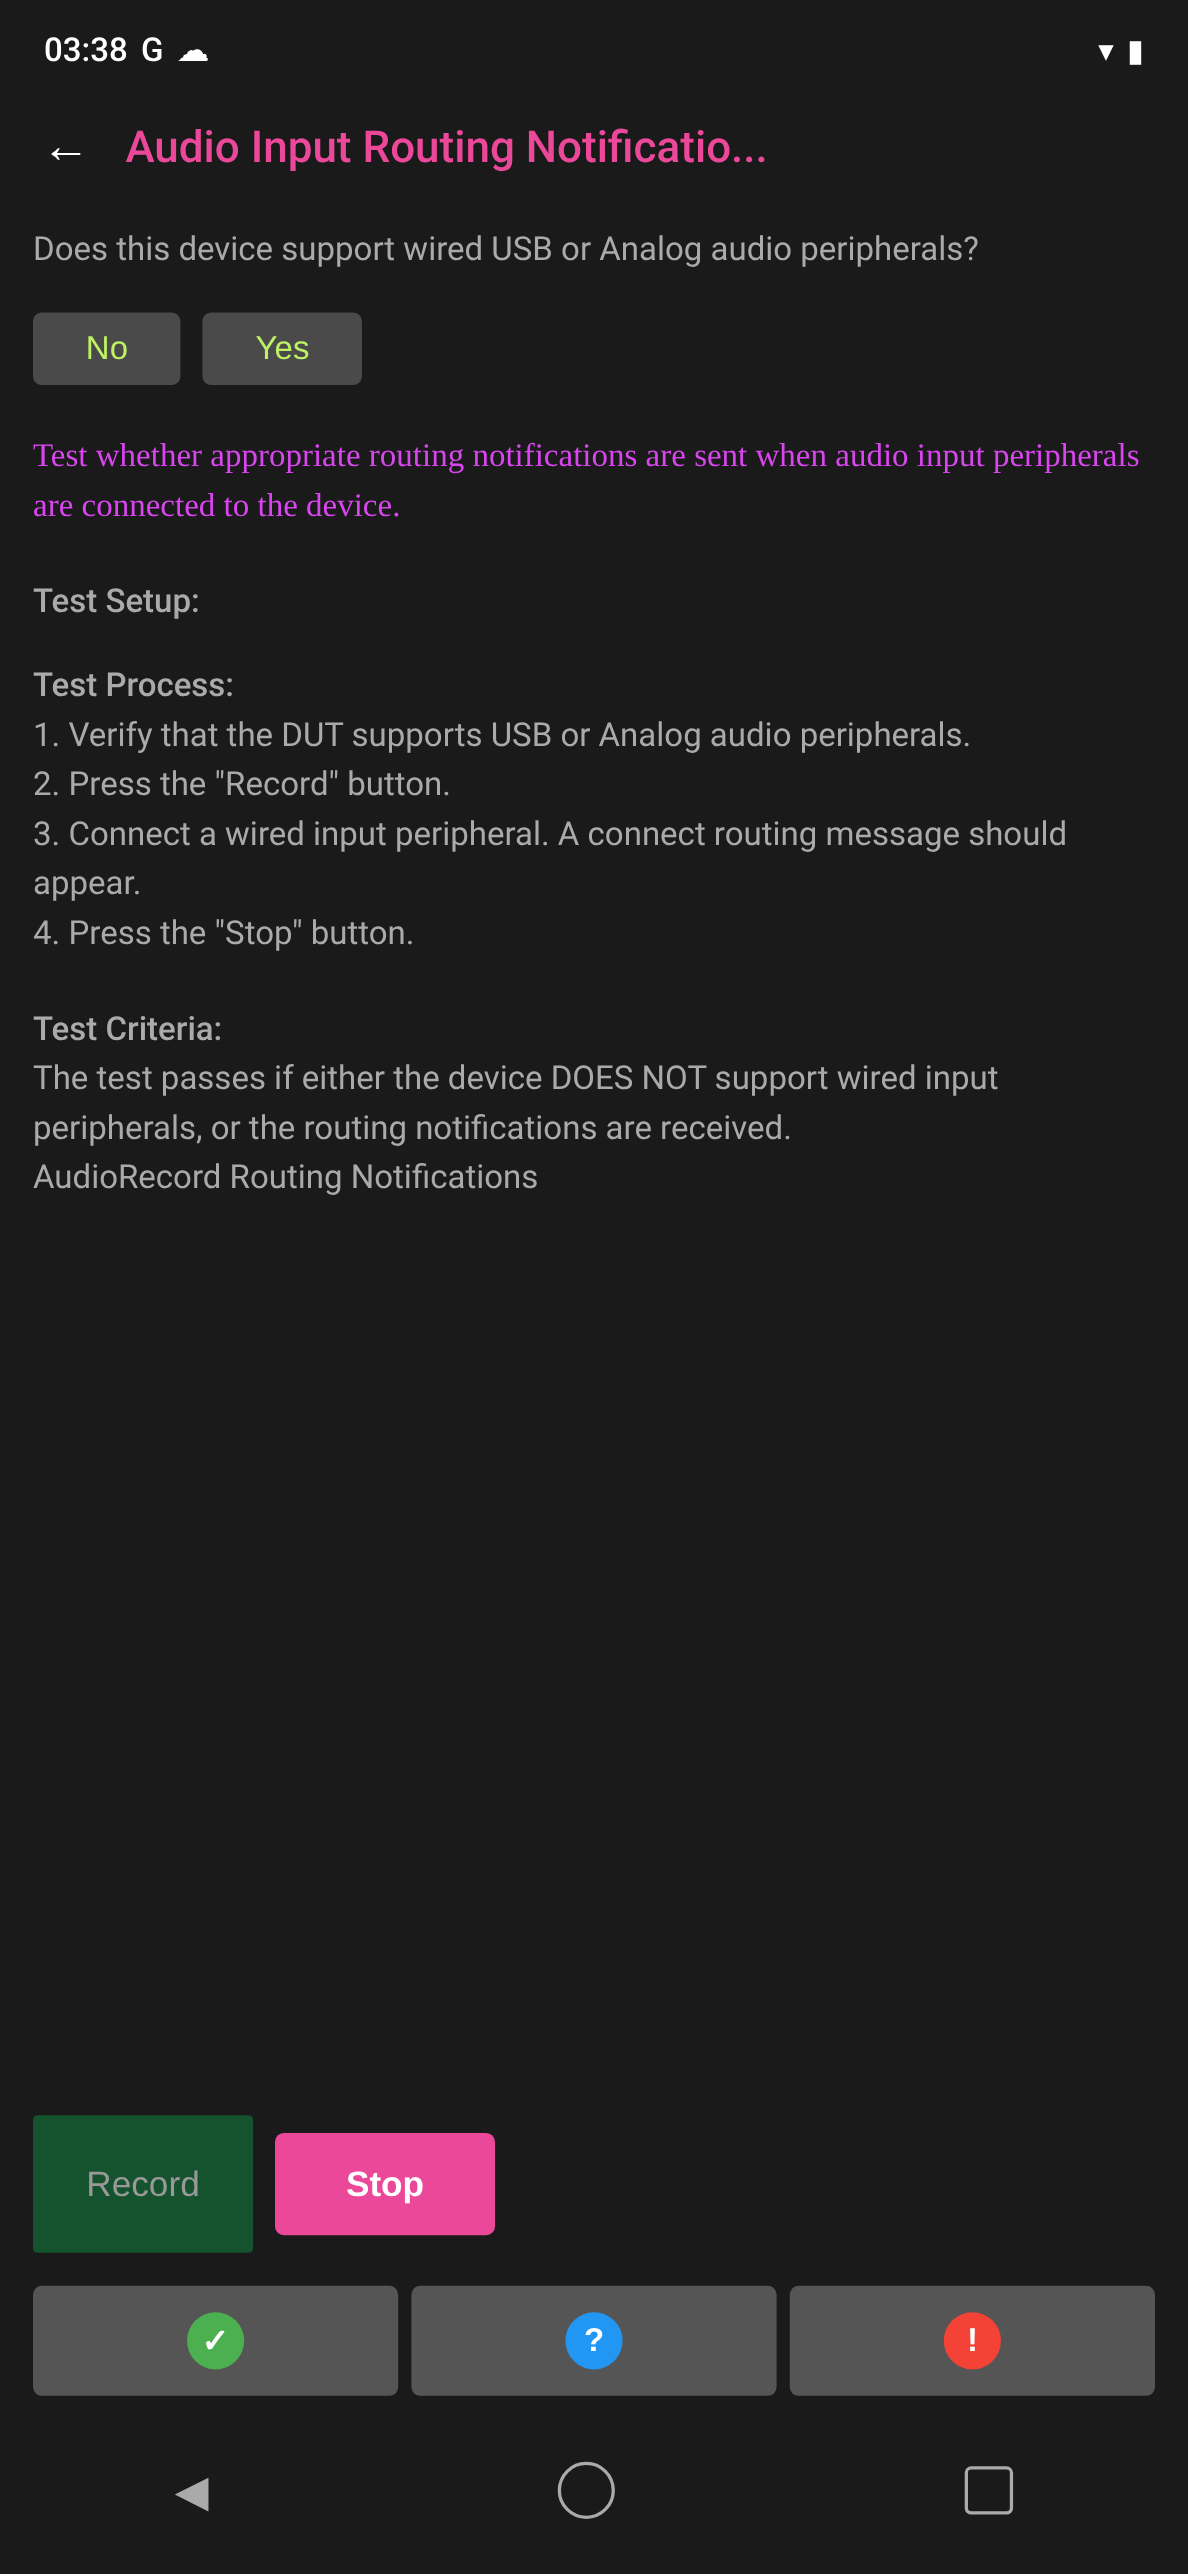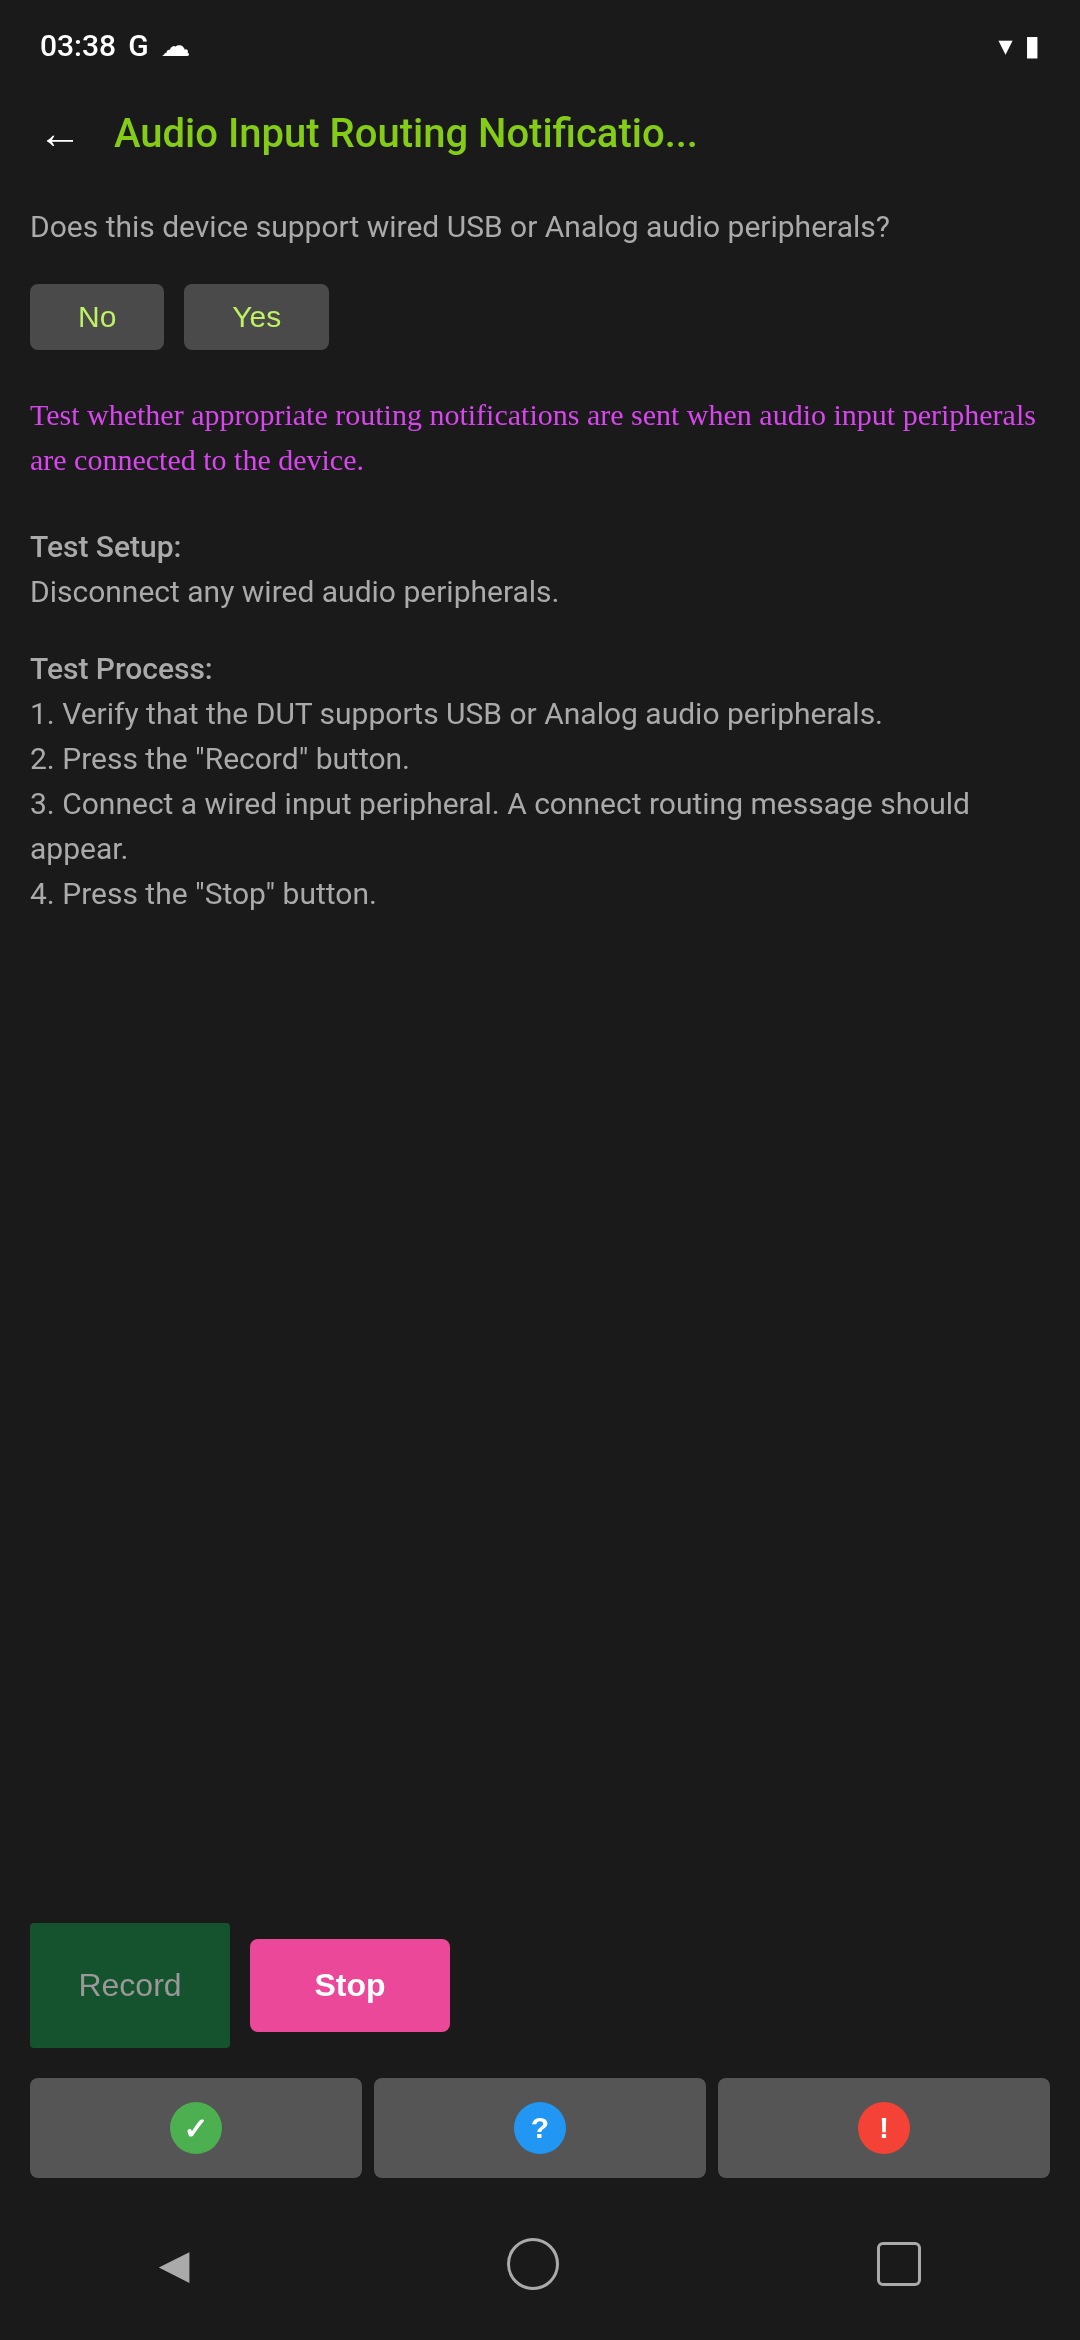--- a/index.html
+++ b/index.html
@@ -66,21 +66,21 @@
     .back-button {
       color: #ffffff;
       font-size: 44px;
       cursor: pointer;
       background: none;
       border: none;
       padding: 8px;
     }
 
     .page-title {
-      color: #84cc16;
+      color: #ec4899;
       font-size: 40px;
       font-weight: 500;
     }
 
     
     .main-content {
       flex: 1;
       padding: 20px 30px;
       display: flex;
       flex-direction: column;
@@ -280,28 +280,32 @@
 
   <div class="button-row">
     <button class="btn-choice">No</button>
     <button class="btn-choice">Yes</button>
   </div>
 
   <p class="description-text">Test whether appropriate routing notifications are sent when audio input peripherals are connected to the device.</p>
 
   <div class="section-block">
     <span class="section-label">Test Setup:</span><br>
-    <span class="section-body">Disconnect any wired audio peripherals.</span>
   </div>
 
   <div class="section-block">
     <span class="section-label">Test Process:</span><br>
     <span class="section-body">1. Verify that the DUT supports USB or Analog audio peripherals.<br>2. Press the "Record" button.<br>3. Connect a wired input peripheral. A connect routing message should appear.<br>4. Press the "Stop" button.</span>
   </div>
 
+  <div class="criteria-block">
+    <span class="section-label">Test Criteria:</span><br>
+    <span class="section-body">The test passes if either the device DOES NOT support wired input peripherals, or the routing notifications are received.</span><br>
+    <span class="section-body">AudioRecord Routing Notifications</span>
+  </div>
 
 </div>
 
 <div class="action-buttons">
   <button class="btn-record">Record</button>
   <button class="btn-stop">Stop</button>
 </div>
 
 <div class="result-buttons">
   <button class="btn-result">

